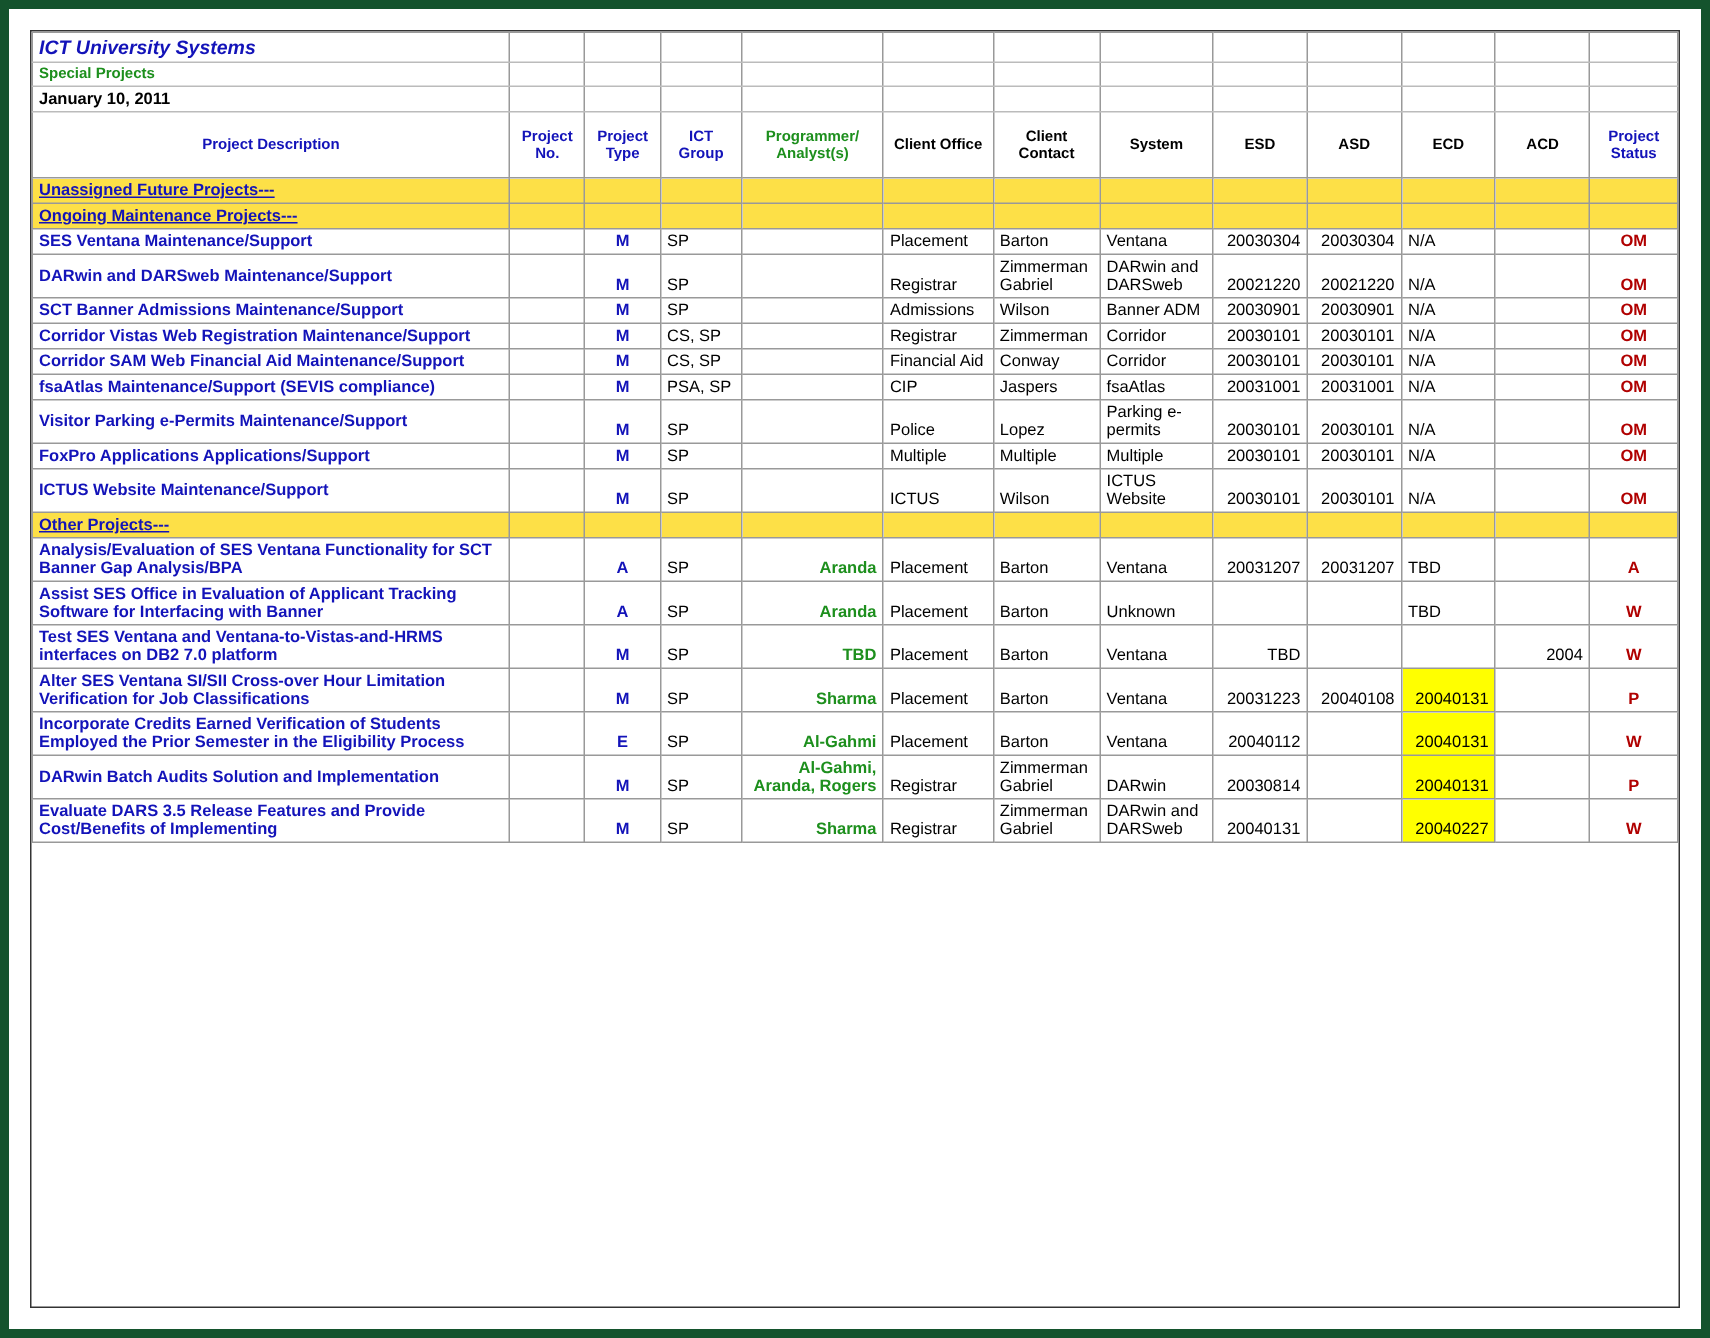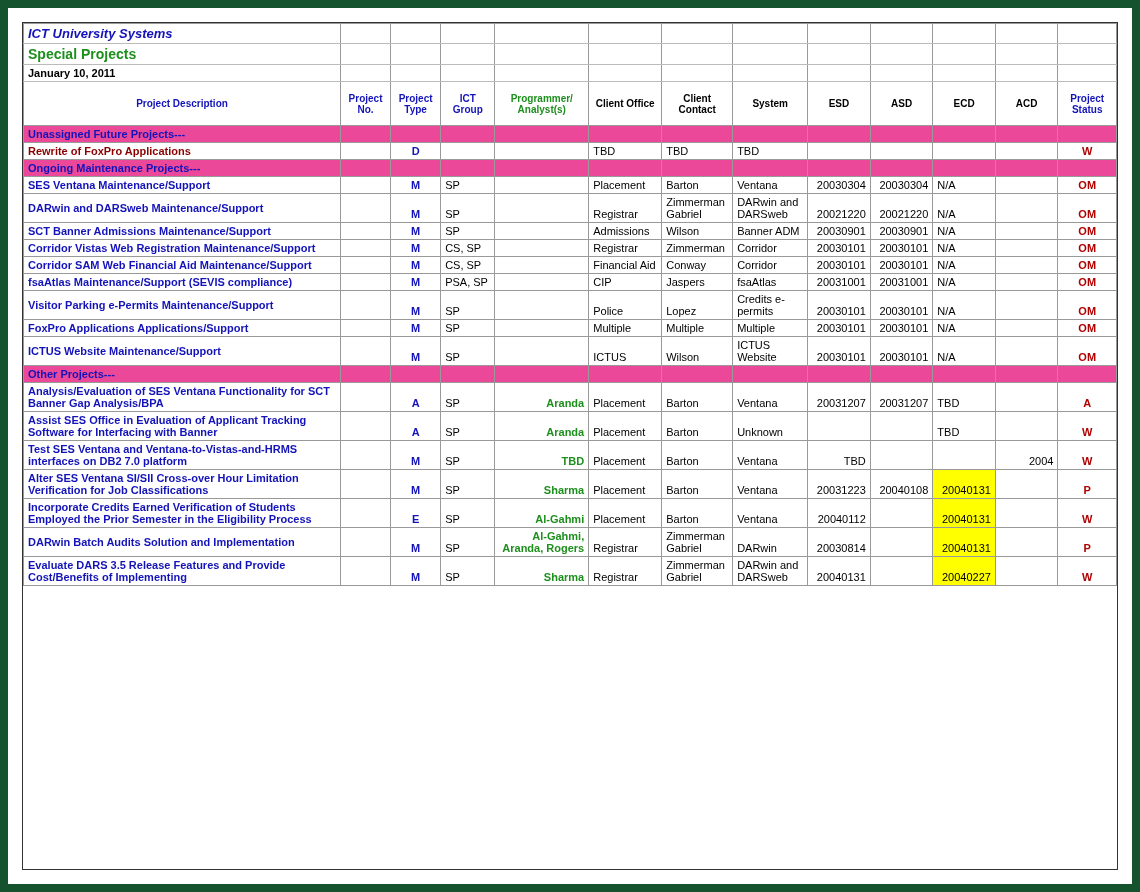--- a/index.html
+++ b/index.html
@@ -4,21 +4,21 @@
 <style>
   * { box-sizing: border-box; }
   body {
     margin: 0;
     padding: 0;
     font-family: Verdana, Arial, sans-serif;
     font-size: 11px;
     background: #fff;
   }
   .page-frame {
-    border: 8px solid #14532d;
+    border: 6px solid #14532d;
     width: 1140px;
     height: 892px;
     padding: 14px;
   }
   .sheet {
     border: 1.5px solid #333;
     width: 100%;
     height: 100%;
     overflow: hidden;
   }
@@ -44,36 +44,37 @@
   th, td {
     border: 0.5px solid #999;
     padding: 2px 4px;
     vertical-align: bottom;
     overflow: hidden;
     text-overflow: clip;
     white-space: nowrap;
   }
   td.desc { white-space: normal; vertical-align: middle; }
   tr.title1 td { font-weight: bold; font-style: italic; color: #1313b9; font-size: 13px; }
-  tr.title2 td { font-weight: bold; color: #1d8f1d; font-size: 14px; }
+  tr.title2 td { font-weight: bold; color: #1d8f1d; font-size: 10px; }
   tr.title3 td { font-weight: bold; color: #000; margin-top: 37px; }
   tr.head th {
     font-weight: bold;
     color: #1313b9;
     text-align: center;
     vertical-align: middle;
     white-space: normal;
     height: 44px;
     font-size: 10px;
   }
   tr.section td {
-    background: #ec4899;
+    background: #fde047;
     color: #1313b9;
     font-weight: bold;
     height: 16px;
+    text-decoration: underline;
   }
   td.desc { color: #1313b9; font-weight: bold; }
   td.desc.darkred { color: #8b0000; }
   td.type { color: #1313b9; font-weight: bold; text-align: center; }
   td.group { color:#000; }
   td.prog  { color:#1d8f1d; font-weight:bold; white-space: normal; vertical-align: bottom; text-align: right;}
   td.plain { color:#000; vertical-align: bottom; white-space: normal;}
   td.num   { color:#000; text-align:right; }
   td.ecd-na{ color:#000;margin-top:11px; }
   td.status{ color:#b00000; font-weight:bold; text-align:center; }
@@ -176,35 +177,20 @@
             <td></td>
             <td></td>
             <td></td>
             <td></td>
             <td></td>
             <td></td>
             <td></td>
             <td></td>
             <td></td>
           </tr>
-          <tr>
-            <td class="desc darkred">Rewrite of FoxPro Applications</td>
-            <td class="num"></td>
-            <td class="type">D</td>
-            <td class="group"></td>
-            <td class="prog"></td>
-            <td class="plain">TBD</td>
-            <td class="plain">TBD</td>
-            <td class="plain">TBD</td>
-            <td class="num"></td>
-            <td class="num"></td>
-            <td class="num"></td>
-            <td class="num"></td>
-            <td class="status">W</td>
-          </tr>
           <tr class="section">
             <td>Ongoing Maintenance Projects---</td>
             <td></td>
             <td></td>
             <td></td>
             <td></td>
             <td></td>
             <td></td>
             <td></td>
             <td></td>
@@ -304,21 +290,21 @@
             <td class="status">OM</td>
           </tr>
           <tr>
             <td class="desc ">Visitor Parking e-Permits Maintenance/Support</td>
             <td class="num"></td>
             <td class="type">M</td>
             <td class="group">SP</td>
             <td class="prog"></td>
             <td class="plain">Police</td>
             <td class="plain">Lopez</td>
-            <td class="plain">Credits e-permits</td>
+            <td class="plain">Parking e-permits</td>
             <td class="num">20030101</td>
             <td class="num">20030101</td>
             <td class="ecd-na">N/A</td>
             <td class="num"></td>
             <td class="status">OM</td>
           </tr>
           <tr>
             <td class="desc ">FoxPro Applications Applications/Support</td>
             <td class="num"></td>
             <td class="type">M</td>

